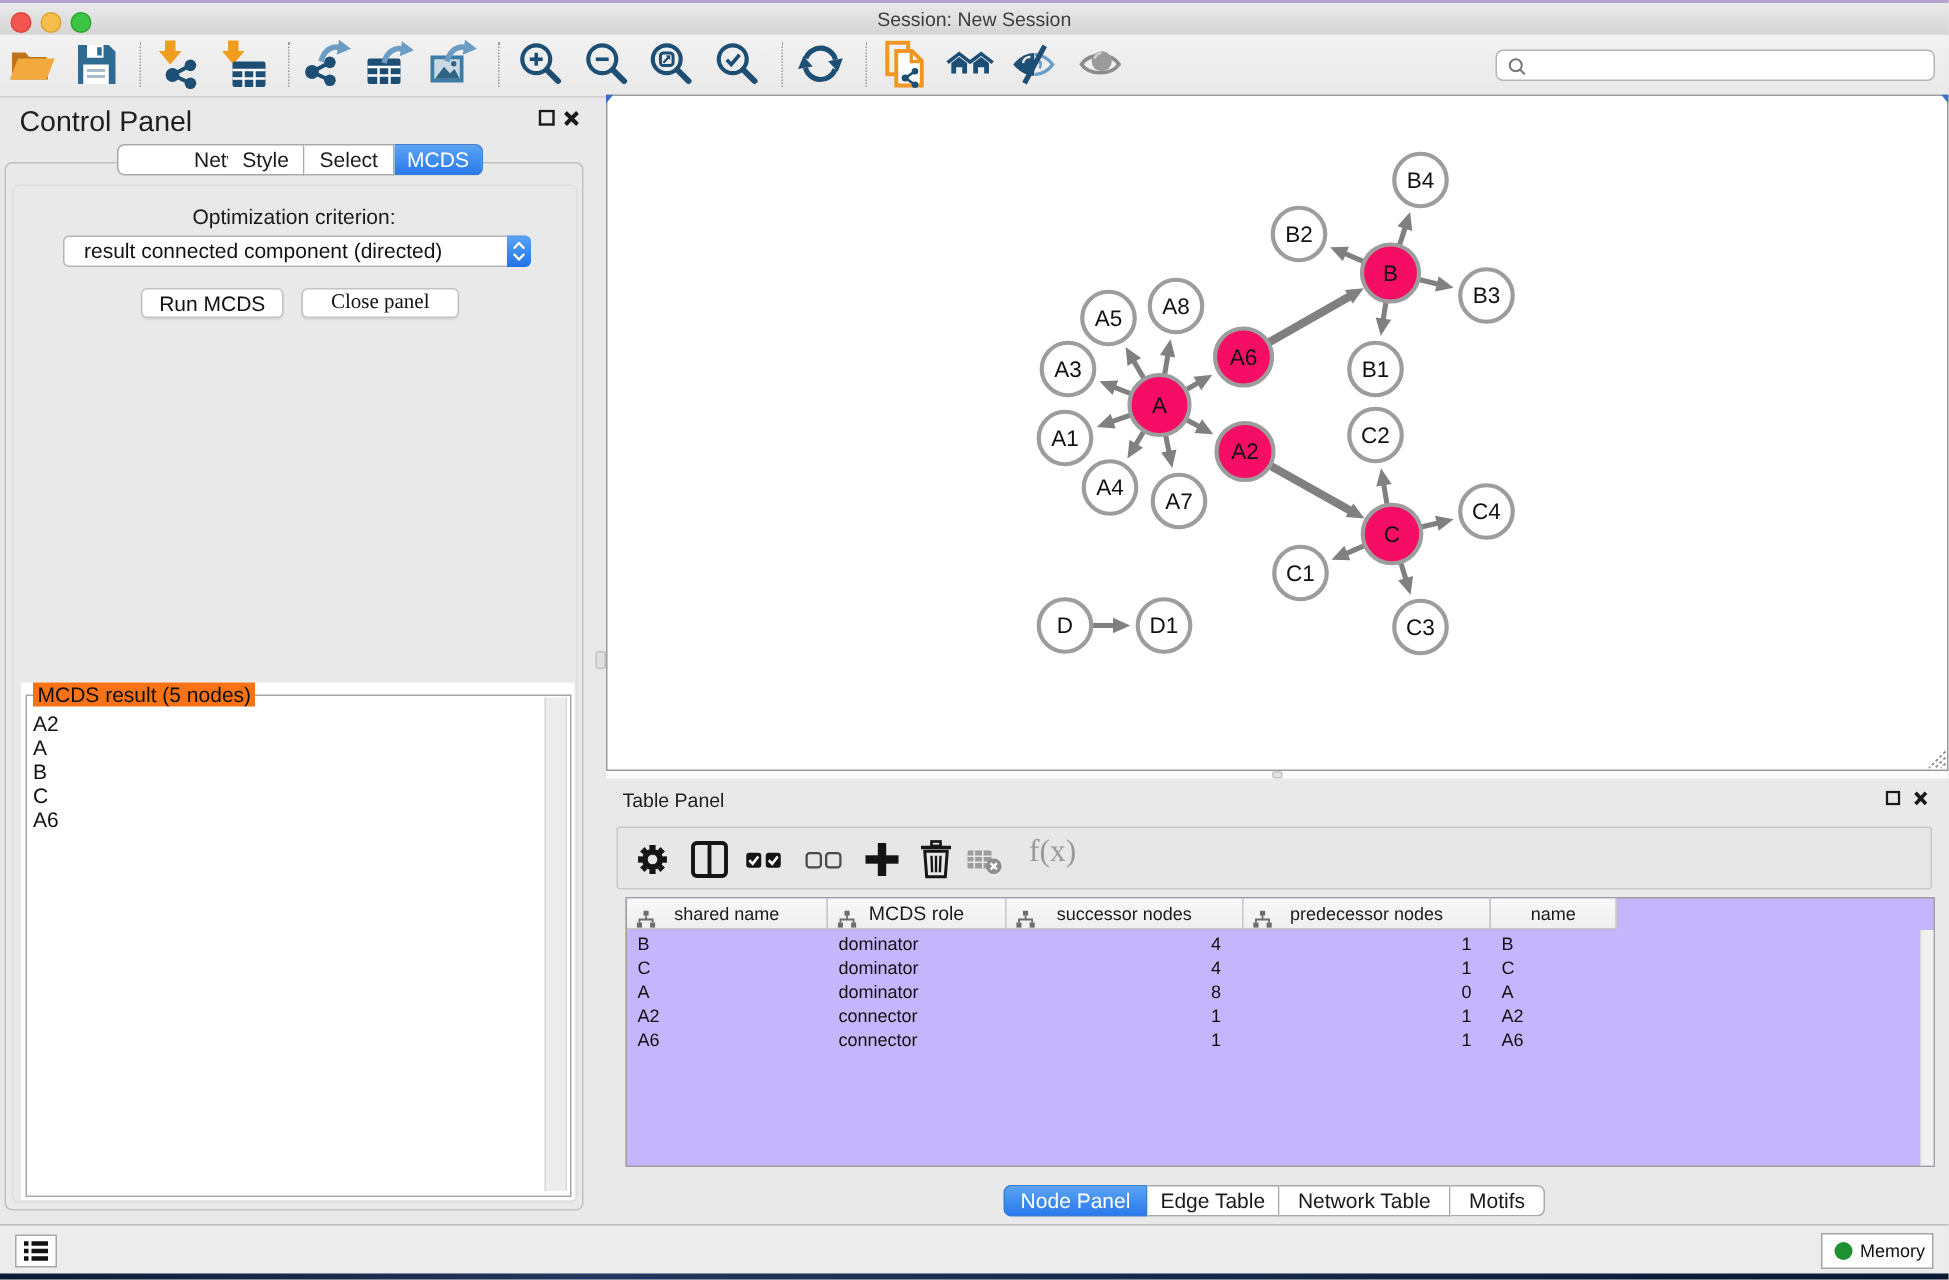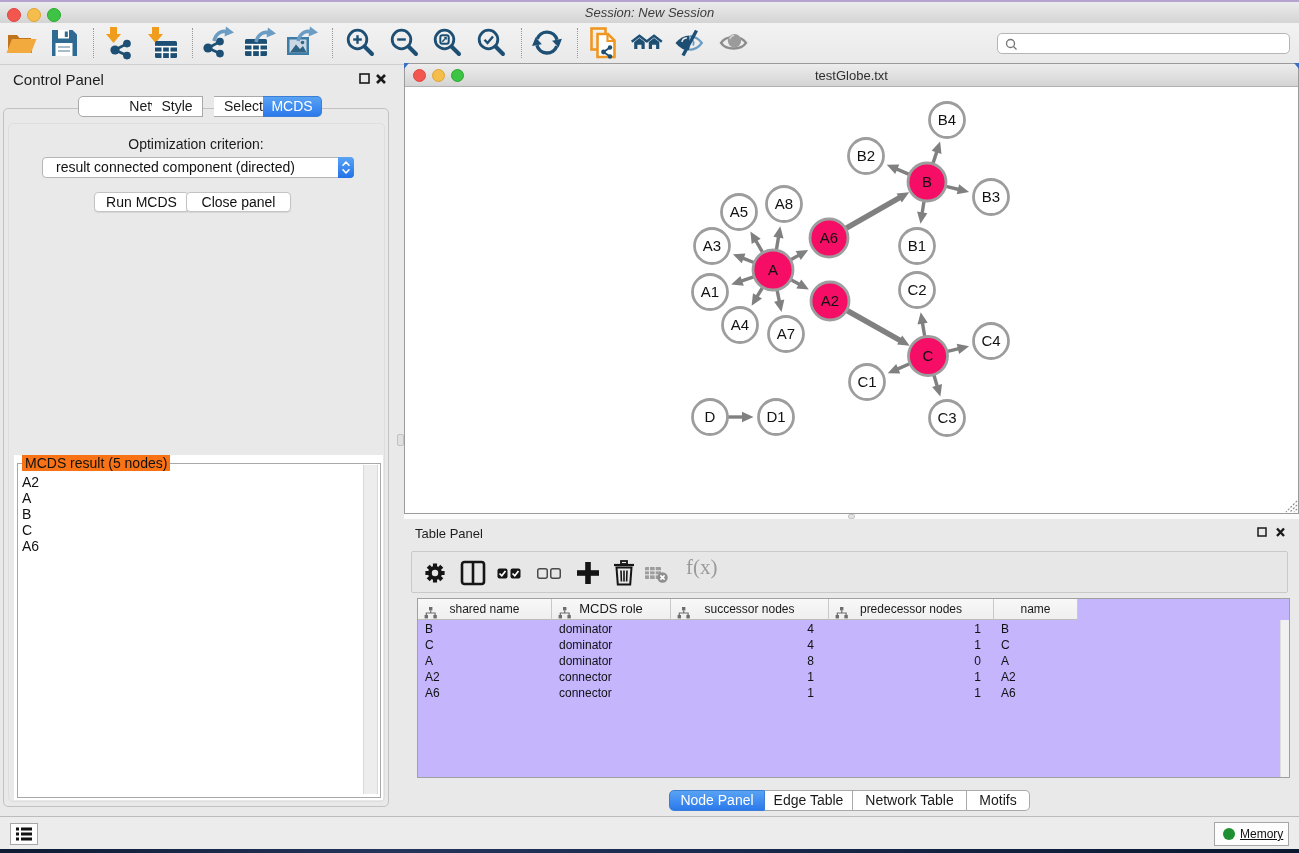--- a/index.html
+++ b/index.html
@@ -10,21 +10,21 @@
 .sep{position:absolute;top:5px;height:30px;border-left:1px dotted #9a9a9a;width:0;}
 .tab{position:absolute;top:0;height:19px;background:#fff;border:1px solid #a9a9a9;border-left:none;text-align:center;font-size:14px;color:#1a1a1a;line-height:19px;}
 .tabsel{background:linear-gradient(#59a3f4,#2b79ec);color:#fff;border-color:#3a7fd5;}
 .btn{position:absolute;background:#fff;border:1px solid #c3c3c3;border-radius:4px;font-size:14px;color:#111;text-align:center;box-shadow:0 1px 1px rgba(0,0,0,0.08);}
 </style>
 </head>
 <body>
 
 <div class="abs" style="left:0;top:0;width:1299px;height:2px;background:#b7a3d0;"></div>
 
-<div class="abs" style="left:0;top:2px;width:1299px;height:21px;background:linear-gradient(#ebebeb,#d4d4d4);border-bottom:1px solid #b0b0b0;font-style:italic;">
+<div class="abs" style="left:0;top:2px;width:1299px;height:21px;background:linear-gradient(#ebebeb,#d4d4d4);border-bottom:1px solid #b0b0b0;">
   <div class="tl" style="left:7px;background:#f3564f;border:1px solid #e0443e;"></div>
   <div class="tl" style="left:27px;background:#f5be4c;border:1px solid #e0a32e;"></div>
   <div class="tl" style="left:47px;background:#3ec444;border:1px solid #2aa82f;"></div>
   <div class="abs" style="left:0;width:1299px;top:3px;text-align:center;font-size:13px;color:#3c3c3c;">Session: New Session</div>
 </div>
 
 <div class="abs" id="toolbar" style="left:0;top:23px;width:1299px;height:41px;background:linear-gradient(#f2f2f2,#e9e9e9);border-bottom:1px solid #cfcfcf;">
     <svg class="icon" width="34" height="34" style="left:5px;">
       <path d="M3 14 V9 h9 l2.5 3 h11.5 v2 z" fill="#bf731c"></path>
       <path d="M3 14 h24 v13 H3 z" fill="#bf731c"></path>
@@ -162,63 +162,57 @@
     <div class="sep" style="left:577px;"></div>
   </div>
 
 <div class="abs" style="left:997px;top:33px;width:291px;height:19px;background:#fff;border:1px solid #b5b5b5;border-radius:5px;">
 <svg width="16" height="16" style="position:absolute;left:6px;top:3px">
       <circle cx="6.5" cy="6.5" r="4" fill="none" stroke="#757575" stroke-width="1.3"></circle>
       <line x1="9.5" y1="9.5" x2="12.5" y2="12.5" stroke="#757575" stroke-width="1.3"></line>
     </svg>
 </div>
 
-<div class="abs" style="left:13px;top:71px;font-size:15px;color:#1e1e1e;">Control Panel</div>
+<div class="abs" style="left:13px;top:71px;font-size:19px;color:#1e1e1e;">Control Panel</div>
 <svg class="abs" width="30" height="12" style="left:358px;top:73px;">
     <rect x="2" y="1" width="9" height="9" fill="none" stroke="#1a1a1a" stroke-width="1.6"></rect>
     <path d="M19 2 L27 10 M27 2 L19 10" stroke="#1a1a1a" stroke-width="2.6"></path>
   </svg>
 
 <div class="abs" style="left:3px;top:108px;width:384px;height:697px;background:#e9e9e9;border:1px solid #c2c2c2;border-radius:5px;"></div>
 <div class="abs" style="left:8px;top:123px;width:375px;height:677px;border:1px solid #dedede;border-radius:5px;"></div>
 
 <div class="abs" style="left:78px;top:96px;">
   <div class="tab" style="left:0;width:72px;border-left:1px solid #a9a9a9;border-radius:5px 0 0 5px;padding-left:40px;">Network</div>
   <div class="tab" style="left:74px;width:50px;">Style</div>
-  <div class="tab" style="left:136px;width:59px;">Select</div>
+  <div class="tab" style="left:125px;width:59px;">Select</div>
   <div class="tab tabsel" style="left:185px;width:58px;border-radius:0 5px 5px 0;">MCDS</div>
 </div>
 <div class="abs" style="left:0;top:136px;width:392px;text-align:center;font-size:14px;color:#1a1a1a;">Optimization criterion:</div>
 
 <div class="abs" style="left:42px;top:157px;width:310px;height:19px;background:#fff;border:1px solid #b5b5b5;border-radius:4px;">
   <div class="abs" style="left:13px;top:1px;font-size:14px;color:#111;">result connected component (directed)</div>
   <div class="abs" style="right:-1px;top:-1px;width:16px;height:21px;background:linear-gradient(#5aa4f5,#2272e8);border-radius:0 4px 4px 0;">
     <svg width="16" height="21">
         <path d="M5 8.2 L8 5 L11 8.2" fill="none" stroke="#fff" stroke-width="1.6" stroke-linecap="round" stroke-linejoin="round"></path>
         <path d="M5 12.8 L8 16 L11 12.8" fill="none" stroke="#fff" stroke-width="1.6" stroke-linecap="round" stroke-linejoin="round"></path>
       </svg>
   </div>
 </div>
 <div class="btn" style="left:94px;top:192px;width:93px;height:18px;line-height:18px;">Run MCDS</div>
-<div class="btn" style="left:186px;top:192px;width:103px;height:18px;line-height:18px;">Close panel</div>
+<div class="btn" style="left:201px;top:192px;width:103px;height:18px;line-height:18px;font-family:Liberation Serif, serif;">Close panel</div>
 
 <div class="abs" style="left:14px;top:455px;width:369px;height:345px;background:#fff;"></div>
 <div class="abs" style="left:17px;top:463px;width:362px;height:333px;border:1px solid #a8a8a8;"></div>
 <div class="abs" style="left:363px;top:465px;width:13px;height:329px;background:#ededed;border-left:1px solid #d9d9d9;border-right:1px solid #d9d9d9;"></div>
 <div class="abs" style="left:22px;top:455px;font-size:14px;color:#111;padding:0 3px;background:#f97316;">MCDS result (5 nodes)</div>
 <div class="abs" style="left:22px;top:474px;font-size:14px;color:#111;line-height:16px;">A2<br>A<br>B<br>C<br>A6</div>
 
 <div class="abs" style="left:404px;top:514px;width:895px;height:5px;background:#fbfbfb;"></div>
 <div class="abs" style="left:404px;top:63px;width:895px;height:451px;background:#fff;border:1px solid #9b9b9b;box-sizing:border-box;">
-  <div class="abs" style="left:0;top:0;width:893px;height:22px;background:linear-gradient(#ededed,#d4d4d4);border-bottom:1px solid #b2b2b2;">
-    <div class="tl" style="left:8px;top:5px;width:11px;height:11px;background:#f3564f;border:1px solid #e0443e;"></div>
-    <div class="tl" style="left:27px;top:5px;width:11px;height:11px;background:#f5be4c;border:1px solid #e0a32e;"></div>
-    <div class="tl" style="left:46px;top:5px;width:11px;height:11px;background:#3ec444;border:1px solid #2aa82f;"></div>
-    <div class="abs" style="left:0;width:893px;top:4px;text-align:center;font-size:13px;color:#2f2f2f;">testGlobe.txt</div>
-  </div>
   <svg width="13" height="13" style="position:absolute;right:0px;bottom:0px;">
       <g stroke="#8f8f8f" stroke-width="1.2" stroke-dasharray="2,1.6">
         <path d="M12 1 L1 12"></path>
         <path d="M12 5 L5 12"></path>
         <path d="M12 9 L9 12"></path>
       </g>
     </svg>
   <svg width="5" height="6" style="position:absolute;left:-1px;top:-1px;">
       <path d="M0 0 H5 L0 6 Z" fill="#3a6fc4"></path>
     </svg>
@@ -478,15 +472,15 @@
         <rect x="5" y="0.5" width="11" height="3"></rect>
         <rect x="0" y="5.5" width="3" height="3"></rect>
         <rect x="5" y="5.5" width="11" height="3"></rect>
         <rect x="0" y="10.5" width="3" height="3"></rect>
         <rect x="5" y="10.5" width="11" height="3"></rect>
       </g>
     </svg>
 </div>
 <div class="abs" style="left:1214px;top:822px;width:73px;height:22px;background:#fdfdfd;border:1px solid #a6a6a6;">
   <div class="abs" style="left:8px;top:5px;width:12px;height:12px;border-radius:50%;background:#1d9132;"></div>
-  <div class="abs" style="left:25px;top:4px;font-size:12px;color:#111;text-decoration:underline;">Memory</div>
+  <div class="abs" style="left:25px;top:4px;font-size:12px;color:#111;">Memory</div>
 </div>
 <div class="abs" style="left:0;top:849px;width:1299px;height:4px;background:linear-gradient(90deg,#0d1b33,#23355c 30%,#16284a 60%,#0a1830);"></div>
 
 </body></html>

